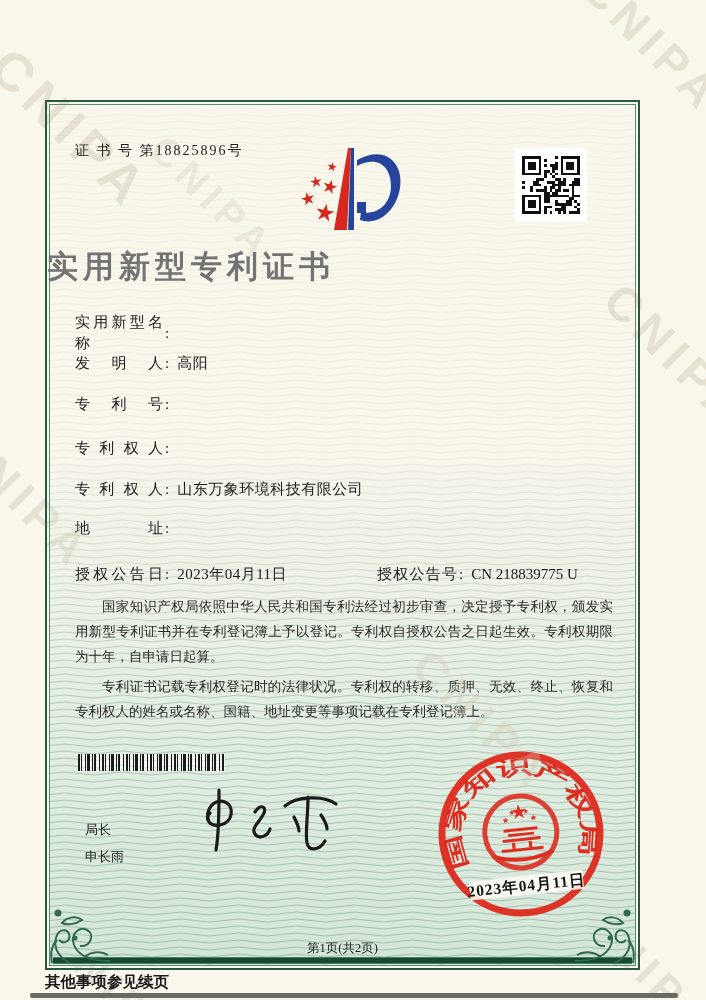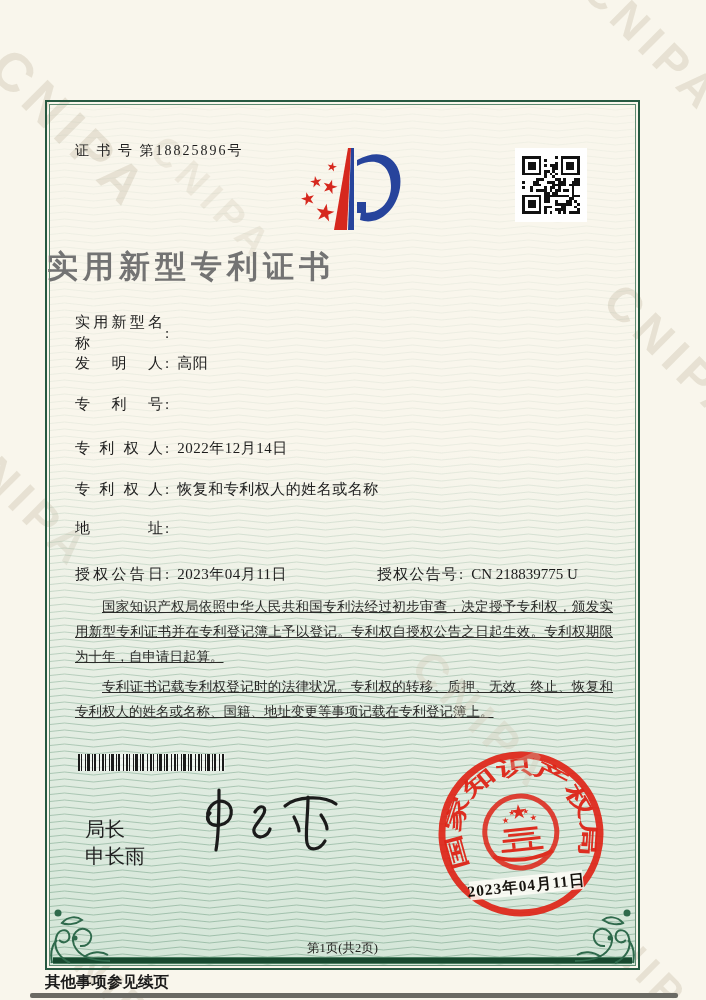--- a/index.html
+++ b/index.html
@@ -20,28 +20,28 @@
   .title{position:absolute;left:0;right:0;top:144px;text-align:left;font-size:31px;font-weight:700;
          letter-spacing:5px;color:#737373;}
   .frow{position:absolute;left:28px;right:22px;font-size:15px;display:flex;align-items:center;line-height:21px;}
   .flabel{display:inline-block;width:88px;flex:none;text-align:justify;text-align-last:justify;}
   .fcolon{flex:none;margin:0 8px 0 2px;}
   .fval{flex:1;letter-spacing:.5px;}
   .flabel2{display:inline-block;width:80px;text-align:justify;text-align-last:justify;}
   .g2{position:absolute;left:302px;top:0;white-space:nowrap;}
   .paras{position:absolute;left:28px;width:542px;top:492px;font-size:13.5px;line-height:25px;
          text-align:justify;color:#2a2a28;}
-  .paras p{margin:0 4px 5px 0;text-indent:2em;text-decoration:underline;}
+  .paras p{margin:0 4px 5px 0;text-indent:2em;}
   .barcode{position:absolute;left:31px;top:652px;width:147px;height:17px;
      background:repeating-linear-gradient(90deg,#1a1a1a 0 2px,rgba(255,255,255,.55) 2px 3px,
        #1a1a1a 3px 4px,rgba(255,255,255,.55) 4px 7px,#1a1a1a 7px 8px,rgba(255,255,255,.55) 8px 9px,
        #1a1a1a 9px 12px,rgba(255,255,255,.55) 12px 14px,#1a1a1a 14px 15px,rgba(255,255,255,.55) 15px 16px,
        #1a1a1a 16px 18px,rgba(255,255,255,.55) 18px 21px,#1a1a1a 21px 22px,rgba(255,255,255,.55) 22px 24px);}
   .sig-block{position:absolute;left:38px;top:714px;font-family:"Liberation Sans","DejaVu Sans",sans-serif;
-             font-size:20px;line-height:27px;color:#222;}
+             font-size:13px;line-height:27px;color:#222;}
   .signature{position:absolute;left:142px;top:680px;}
   .seal{position:absolute;left:386px;top:644px;width:176px;height:176px;transform:rotate(-6deg);}
   .page-no{position:absolute;left:0;right:0;top:838px;text-align:center;font-size:12.5px;color:#22221f;}
   .bottom-band{position:absolute;left:6px;right:6px;bottom:4px;height:7px;
      background:linear-gradient(#4a7f61 0 1px,#17492f 1px 6px,#4a7f61 6px 7px);}
   .flourish{position:absolute;bottom:1px;width:64px;height:66px;}
   .flourish.bl{left:1px;}
   .flourish.br{right:1px;transform:scaleX(-1);}
   .continuation{position:absolute;left:45px;width:591px;top:972px;text-align:left;font-size:15.5px;
                 font-weight:700;color:#1c1c1c;z-index:3;}
@@ -350,26 +350,25 @@
         <span class="fcolon">:</span>
         <span class="fval">高阳</span>
     </div>
     <div class="frow" style="top:292px">
       <span class="flabel">专利号</span>
         <span class="fcolon">:</span>
     </div>
     <div class="frow" style="top:336px">
       <span class="flabel">专利权人</span>
         <span class="fcolon">:</span>
-        <span class="fval">2022年12月14日</span>
     </div>
     <div class="frow" style="top:377px">
       <span class="flabel">专利权人</span>
         <span class="fcolon">:</span>
-        <span class="fval">恢复和专利权人的姓名或名称</span>
+        <span class="fval">山东万象环境科技有限公司</span>
     </div>
     <div class="frow" style="top:416px">
       <span class="flabel">地址</span>
         <span class="fcolon">:</span>
     </div>
     <div class="frow" style="top:462px">
       <span class="flabel">授权公告日</span>
         <span class="fcolon">:</span>
         <span class="fval">2023年04月11日</span>
       <span class="g2">

